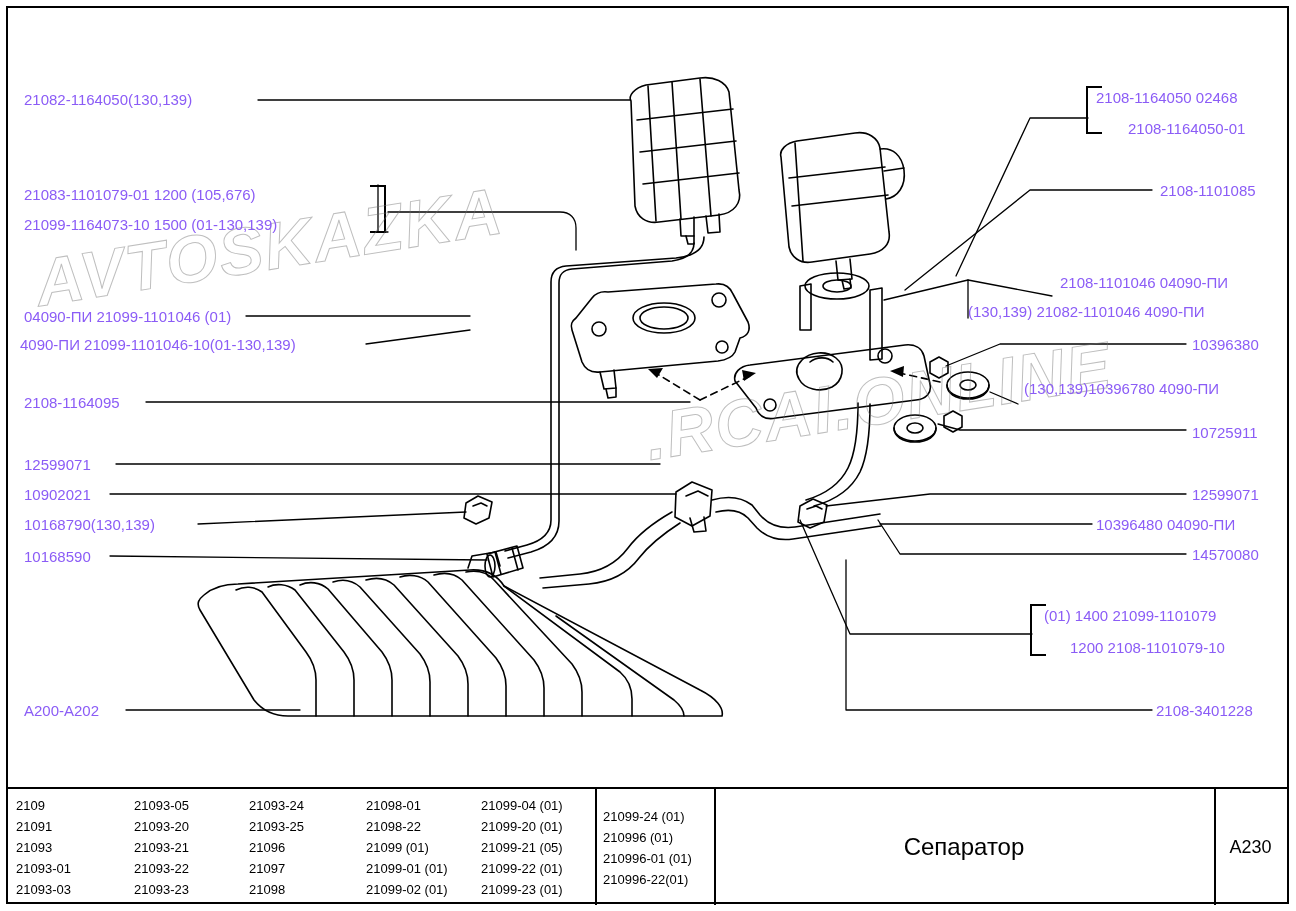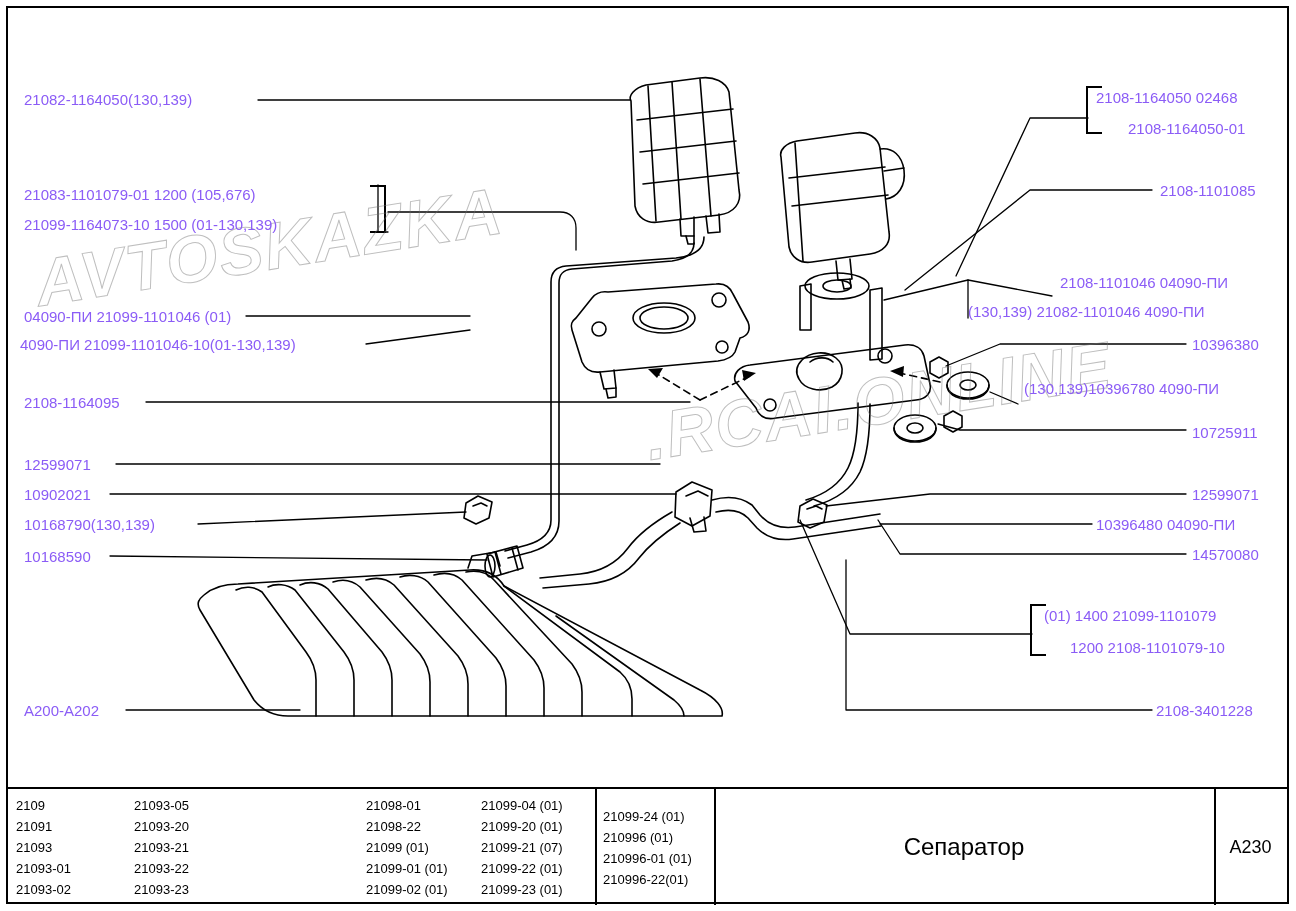--- a/index.html
+++ b/index.html
@@ -303,40 +303,47 @@
   <div class="lbl" style="left:1070px; top:639px;">1200  2108-1101079-10</div>
   <div class="lbl" style="left:1156px; top:702px;">2108-3401228</div>
 
   <div class="tbl">
     <div class="tbl-inner">
       <div class="col" style="left:0; width:118px;">
         <div class="cell">2109</div>
         <div class="cell">21091</div>
         <div class="cell">21093</div>
         <div class="cell">21093-01</div>
-        <div class="cell">21093-02</div>
+        <div class="cell">21093-03</div>
       </div>
       <div class="col" style="left:118px; width:115px;">
         <div class="cell">21093-05</div>
         <div class="cell">21093-20</div>
         <div class="cell">21093-21</div>
         <div class="cell">21093-22</div>
         <div class="cell">21093-23</div>
       </div>
+      <div class="col" style="left:233px; width:117px;">
+        <div class="cell">21093-24</div>
+        <div class="cell">21093-25</div>
+        <div class="cell">21096</div>
+        <div class="cell">21097</div>
+        <div class="cell">21098</div>
+      </div>
       <div class="col" style="left:350px; width:115px;">
         <div class="cell">21098-01</div>
         <div class="cell">21098-22</div>
         <div class="cell">21099 (01)</div>
         <div class="cell">21099-01 (01)</div>
         <div class="cell">21099-02 (01)</div>
       </div>
       <div class="col" style="left:465px; width:122px;">
         <div class="cell">21099-04 (01)</div>
         <div class="cell">21099-20 (01)</div>
-        <div class="cell">21099-21 (07)</div>
+        <div class="cell">21099-21 (05)</div>
         <div class="cell">21099-22 (01)</div>
         <div class="cell">21099-23 (01)</div>
       </div>
       <div class="col" style="left:587px; width:119px; padding-top:17px;">
         <div class="cell">21099-24 (01)</div>
         <div class="cell">210996 (01)</div>
         <div class="cell">210996-01 (01)</div>
         <div class="cell">210996-22(01)</div>
       </div>
 

